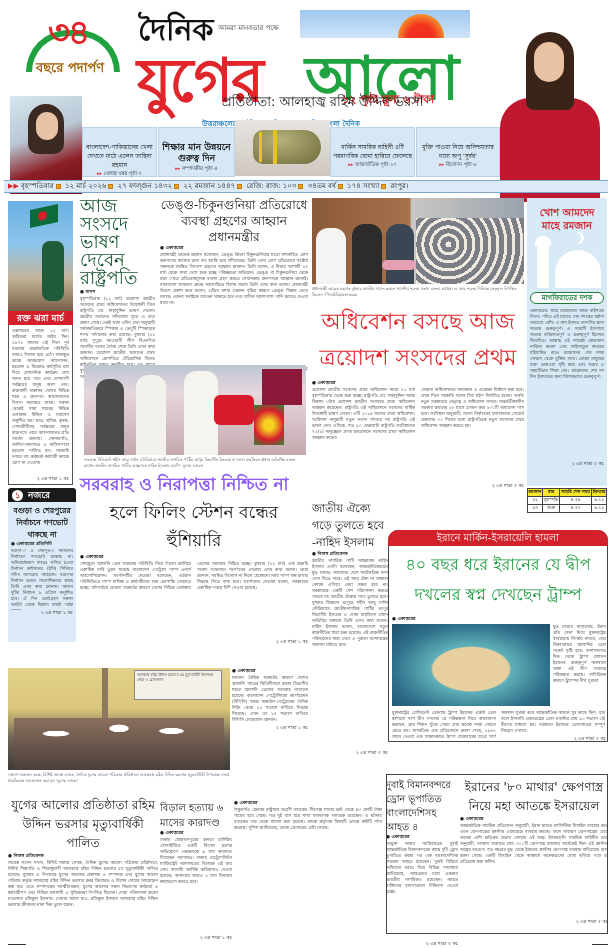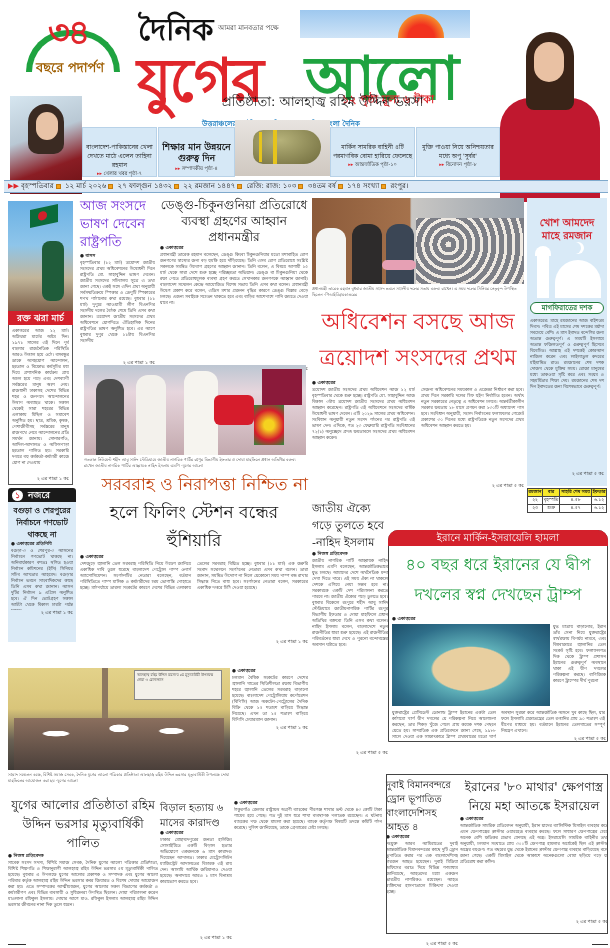--- a/index.html
+++ b/index.html
@@ -138,21 +138,21 @@
   <span>নজরে</span>
 </div>
 <div class="abs nazarebox">
   <div class="h">বগুড়া ও শেরপুরের নির্বাচনে গণভোট থাকছে না</div>
   <div class="src">● <span>একাত্তরের প্রতিনিধি</span></div>
   <div class="bodytxt" style="height:62px">বগুড়া-৩ ও শেরপুর-৩ আসনের নির্বাচনে গণভোট থাকছে না। অনিবার্যকারণ বশতঃ স্থগিত হওয়া নির্বাচন কমিশনের (ইসি) সিনিয়র সচিব আখতার আহমেদ। বগুড়ার নির্বাচন ভবনে সাংবাদিকদের কাছে তিনি এসব কথা জানান। আসন দুটির নির্বাচন ৯ এপ্রিল অনুষ্ঠিত হবে। ঐ দিন ভোটগ্রহণ সকাল আটটা থেকে বিকাল চারটা পর্যন্ত চলবে।</div>
   <div class="cont">২ এর পাতা ১ কঃ</div>
 </div>
 
 <div class="abs" style="left:80px;top:197px;width:75px">
-  <div class="hl" style="font-size:13px;line-height:18px;font-weight:normal;color:#6d28d9">আজ সংসদে ভাষণ দেবেন রাষ্ট্রপতি</div>
+  <div class="hl" style="font-size:18px;line-height:18px;font-weight:normal;color:#14532d">আজ সংসদে ভাষণ দেবেন রাষ্ট্রপতি</div>
   <div class="src" style="margin-top:2px">● <span>বাসস</span></div>
   <div class="bodytxt" style="height:100px">বৃহস্পতিবার (১২ মার্চ) ত্রয়োদশ জাতীয় সংসদের প্রথম অধিবেশনের উদ্বোধনী দিনে রাষ্ট্রপতি মো. সাহাবুদ্দিন ভাষণ দেবেন। জাতীয় সংসদের সচিবালয় সূত্রে এ তথ্য জানা গেছে। একই সঙ্গে এদিন প্রথা অনুযায়ী সর্বসম্মতিক্রমে স্পিকার ও ডেপুটি স্পিকারের শপথ পাঠানোর কথা রয়েছে। বুধবার (১১ মার্চ) দুপুরে আওয়ামী লীগ বিএনপির সংসদীয় দলের বৈঠক শেষে তিনি এসব কথা জানান। ত্রয়োদশ জাতীয় সংসদের প্রথম অধিবেশনে যোগদিতে ঐতিহাসিক দিনের রাষ্ট্রপতির ভাষণ অনুষ্ঠিত হবে। এর আগে বুধবার দুপুর থেকে ১১টায় বিএনপির সংসদীয়</div>
   <div class="cont">২ এর পাতা ১ কঃ</div>
 </div>
 
 <div class="abs" style="left:160px;top:197px;width:148px">
   <div class="hl" style="font-size:12px;line-height:16px;font-weight:normal;text-align:center;color:#111">ডেঙ্গু-চিকুনগুনিয়া প্রতিরোধে ব্যবস্থা গ্রহণের আহ্বান প্রধানমন্ত্রীর</div>
   <div class="src">● <span>একাত্তরের</span></div>
   <div class="bodytxt" style="height:114px">প্রধানমন্ত্রী তারেক রহমান বলেছেন, ডেঙ্গু কিংবা চিকুনগুনিয়ার মতো মশাবাহিত রোগ জনগণের স্বাস্থ্যের জন্য বড় হুমকি হয়ে দাঁড়িয়েছে। তিনি এসব রোগ প্রতিরোধে সংশ্লিষ্ট সকলকে সমন্বিত উদ্যোগ গ্রহণের আহ্বান জানান। তিনি বলেন, এ বিষয়ে আগামী ১৫ মার্চ থেকে সারা দেশে শুরু হচ্ছে পরিচ্ছন্নতা অভিযান। ডেঙ্গু বা চিকুনগুনিয়া থেকে রক্ষা পেতে প্রতিরোধমূলক ব্যবস্থা গ্রহণ করতে সেখানকার জনগণকে আহ্বান জানাই। বাংলাদেশ সম্মেলন কেন্দ্রে আয়োজিত বিশেষ সভায় তিনি এসব কথা বলেন। প্রধানমন্ত্রী উদ্বেগ প্রকাশ করে বলেন, এডিস মশার প্রজনন বৃদ্ধির কারণে ডেঙ্গু বিস্তার বেড়ে চলছে। এজন্য সবাইকে সচেতন থাকতে হবে এবং বাড়ির আশেপাশে পানি জমতে দেওয়া যাবে না।</div>
   <div class="cont">২ এর পাতা ১ কঃ</div>
@@ -164,21 +164,21 @@
   <div style="position:absolute;left:100px;top:6px;width:34px;height:84px;border-radius:12px 12px 0 0;background:#f6f4ef"></div>
   <div style="position:absolute;left:130px;top:30px;width:40px;height:30px;background:#d61c2c;border-radius:6px"></div>
   <div style="position:absolute;left:170px;top:40px;width:30px;height:40px;background:radial-gradient(circle,#f5d21f 20%,#d61c2c 60%,#2a8a3a 100%)"></div>
   <div style="position:absolute;left:178px;top:4px;width:40px;height:36px;background:#8b1a3a"></div>
 </div>
 <div class="abs" style="left:84px;top:457px;width:222px;font-size:4px;line-height:5.5px;color:#333">
   <span>গতকাল নিউমেন্ট শহীদ আবু সাঈদ স্টেডিয়ামে জাতীয় নাগরিক পার্টির রংপুর বিভাগীয় ইফতার ও দোয়া মাহফিলে প্রধান অতিথির বক্তব্য রাখেন জাতীয় নাগরিক পার্টির আহ্বায়ক নাহিদ ইসলাম এমপি</span> <span>-যুগের আলো</span>
 </div>
 
 <div class="abs" style="left:80px;top:470px;width:228px">
-  <div class="hl" style="font-size:17px;line-height:28px;font-weight:normal;text-align:right;color:#c2410c">সরবরাহ ও নিরাপত্তা নিশ্চিত না</div>
+  <div class="hl" style="font-size:17px;line-height:28px;font-weight:bold;text-align:left;color:#8b5cf6">সরবরাহ ও নিরাপত্তা নিশ্চিত না</div>
   <div class="hl" style="font-size:17px;line-height:28px;font-weight:normal;text-align:center;color:#111">হলে ফিলিং স্টেশন বন্ধের হুঁশিয়ারি</div>
   <div class="src">● <span>একাত্তরের</span></div>
   <div class="bodytxt" style="height:78px;column-count:2;column-gap:6px">দেশজুড়ে জ্বালানি তেল সরবরাহ পরিস্থিতি নিয়ে উদ্বেগ জানিয়ে একাধিক দাবি তুলে ধরেছে বাংলাদেশ পেট্রোল পাম্প ওনার্স অ্যাসোসিয়েশন। সংগঠনটির নেতারা বলেছেন, বর্তমান পরিস্থিতিতে পাম্প মালিক ও কর্মচারীদের চরম ভোগান্তি পোহাতে হচ্ছে। মাঠপর্যায়ে তারল্য সংকটের কারণে দেশের বিভিন্ন এলাকায় তেলের সরবরাহ বিঘ্নিত হচ্ছে। বুধবার (১১ মার্চ) এক জরুরি সংবাদ সম্মেলনে সংগঠনের নেতারা এসব কথা বলেন। তারা জানান, সমন্বিত উদ্যোগ না নিলে যেকোনো সময় পাম্প বন্ধ রাখার সিদ্ধান্ত নিতে বাধ্য হবে। সংগঠনের নেতারা বলেন, সরকারের একাধিক দপ্তরে চিঠি দেওয়া হয়েছে।</div>
   <div class="cont">২ এর পাতা ১ কঃ</div>
 </div>
 
 <div class="abs photo" style="left:8px;top:668px;width:222px;height:102px;background:linear-gradient(180deg,#e3d28a 0%,#d9c57a 40%,#6b6255 70%,#3f3a36 100%)">
   <div style="position:absolute;left:126px;top:2px;width:88px;height:30px;background:#f3f1ea;border:1px solid #888;font-size:3.5px;line-height:5px;padding:2px;color:#222;overflow:hidden">আলহাজ্ব রহিম উদ্দিন ভরসা'র ৫ম মৃত্যুবার্ষিকী উপলক্ষে দোয়া ও মোনাজাত</div>
   <div style="position:absolute;left:94px;top:0;width:6px;height:102px;background:#8d7860"></div>
   <div style="position:absolute;left:6px;top:50px;width:210px;height:52px;background:radial-gradient(ellipse at 50% 20%,#fff 0 6%,transparent 7%),radial-gradient(ellipse at 20% 30%,#fff 0 5%,transparent 6%),radial-gradient(ellipse at 75% 25%,#fff 0 5%,transparent 6%),linear-gradient(180deg,#8b6f5e,#4a3f3a)"></div>
@@ -231,21 +231,21 @@
 <div class="abs" style="left:312px;top:380px;width:212px">
   <div class="src">● <span>একাত্তরের</span></div>
   <div style="display:flex;gap:6px">
     <div class="bodytxt" style="width:103px;height:96px">ত্রয়োদশ জাতীয় সংসদের প্রথম অধিবেশন আজ ১২ মার্চ বৃহস্পতিবার থেকে শুরু হচ্ছে। রাষ্ট্রপতি মো. সাহাবুদ্দিন আজ বিকাল ৩টায় ত্রয়োদশ জাতীয় সংসদের প্রথম অধিবেশন আহ্বান করেছেন। রাষ্ট্রপতি এই অধিবেশনে সংসদের বার্ষিক উদ্বোধনী ভাষণ দেবেন। এটি ২০২৬ সালের প্রথম অধিবেশন। সংবিধান অনুযায়ী নতুন সংসদ গঠনের পর রাষ্ট্রপতি এই ভাষণ দেন। এদিকে, গত ২৩ ফেব্রুয়ারি রাষ্ট্রপতি সংবিধানের ৭২(১) অনুচ্ছেদে প্রদত্ত ক্ষমতাবলে সংসদের প্রথম অধিবেশন আহ্বান করেন।</div>
     <div class="bodytxt" style="width:103px;height:96px">সেজন্য অধিবেশনের সময়কাল ও এজেন্ডা নির্ধারণ করা হবে। প্রথম দিনে সরকারি দলের চিফ হুইপ নির্বাচিত হবেন। অর্থাৎ নতুন সরকারের নেতৃত্বে এ অধিবেশন চলবে। অন্তর্বর্তীকালীন সরকার ক্ষমতায় ১৮ মাসে প্রণয়ন করা ১৩০টি অধ্যাদেশ পাস হবে। সংবিধান অনুযায়ী, সংসদ নির্বাচনের ফলাফলের গেজেট প্রকাশের ৩০ দিনের মধ্যে রাষ্ট্রপতিকে নতুন সংসদের প্রথম অধিবেশন আহ্বান করতে হয়।</div>
   </div>
   <div class="cont">২ এর পাতা ৫ কঃ</div>
 </div>
 
 <div class="abs" style="left:527px;top:198px;width:80px;height:288px;background:#d9eaf7">
-  <div style="text-align:center;color:#d3202b;font-size:10px;font-weight:bold;line-height:13px;margin-top:18px">খোশ আমদেদ</div>
+  <div style="text-align:center;color:#d3202b;font-size:10px;font-weight:bold;line-height:13px;margin-top:8px">খোশ আমদেদ</div>
   <div style="text-align:center;color:#d3202b;font-size:10px;font-weight:bold;line-height:13px">মাহে রমজান</div>
   <div style="position:relative;height:58px">
     <div style="position:absolute;left:10px;top:8px;width:12px;height:48px;background:#fff"></div>
     <div style="position:absolute;left:8px;top:4px;width:16px;height:10px;border-radius:8px 8px 0 0;background:#fff"></div>
     <div style="position:absolute;left:28px;top:18px;width:46px;height:38px;border-radius:23px 23px 0 0;background:#fff"></div>
     <div style="position:absolute;left:42px;top:0;width:12px;height:12px;border-radius:50%;box-shadow:3px 0 0 0 #fff"></div>
   </div>
   <div style="margin:2px 3px;background:#fff;border:1.5px solid #1f7a3a;border-radius:6px;text-align:center;color:#1f7a3a;font-size:7px;font-weight:bold;line-height:10px">মাগফিরাতের দশক</div>
   <div class="bodytxt" style="padding:2px 3px;height:155px">একাত্তরের: মাহে রমজানের আজ বাইশতম দিবস। পবিত্র এই মাসের শেষ দশকের মর্যাদা সবচেয়ে বেশি। এ মাস ইবাদত বন্দেগির জন্য অত্যন্ত গুরুত্বপূর্ণ। এ সময়টি ইসলামে অত্যন্ত ফজিলতপূর্ণ ও গুরুত্বপূর্ণ হিসেবে বিবেচিত। আল্লাহ এই দশকেই কোরআন নাজিল করেন এবং লাইলাতুল কদরের মহিমান্বিত রাত। রমজানের শেষ দশক দোজখ থেকে মুক্তির সময়। রোজা মানুষের মধ্যে তাকওয়া সৃষ্টি করে এবং সংযম ও সহমর্মিতার শিক্ষা দেয়। রমজানের শেষ দশ দিন ইবাদতের জন্য বিশেষভাবে গুরুত্বপূর্ণ।</div>
   <div class="cont" style="padding-right:3px">২ এর পাতা ৫ কঃ</div>

